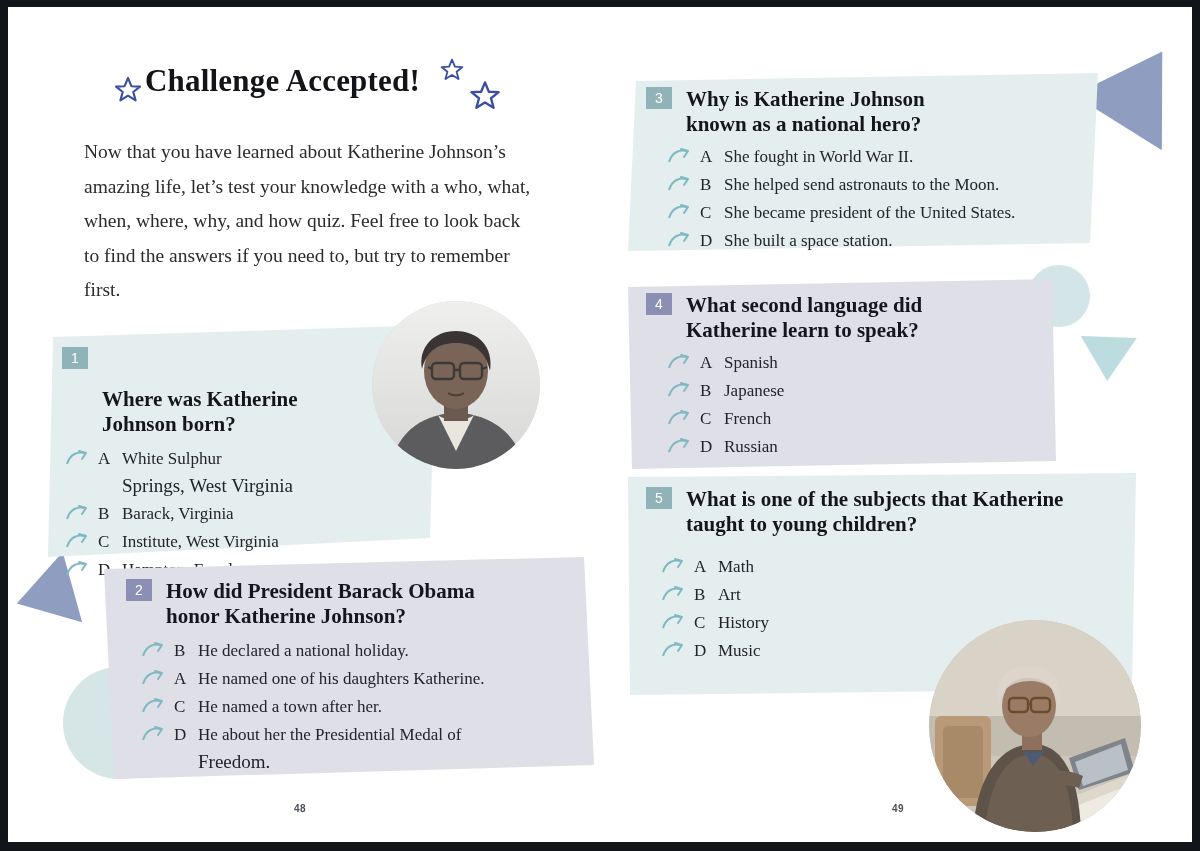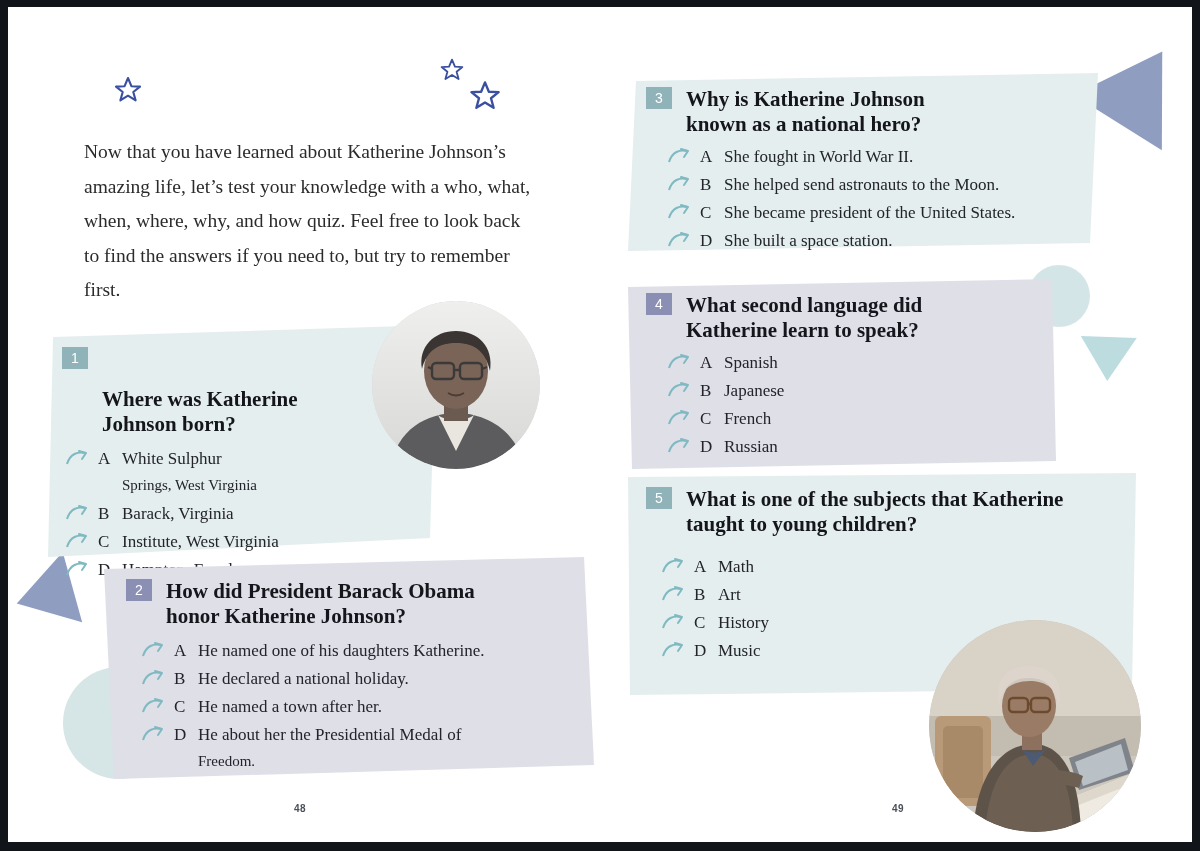--- a/index.html
+++ b/index.html
@@ -182,21 +182,21 @@
   .answer .letter {
     display: inline-block;
     width: 24px;
     color: #22242a;
   }
   .answer .atext {
     display: inline-block;
   }
   .answer-indent {
     padding-left: 60px;
-    font-size: 15px;
+    font-size: 19px;
     line-height: 27px;
   }
 
   
   .photo {
     position: absolute;
     border-radius: 50%;
     overflow: hidden;
     background: #d8d8d8;
   }
@@ -239,20 +239,21 @@
       <span class="star star-b">
         <svg width="26" height="26" viewBox="0 0 30 30">
           <polygon points="15,3 18.4,11.2 27,11.6 20.3,17 22.6,25.4 15,20.7 7.4,25.4 9.7,17 3,11.6 11.6,11.2" fill="none" stroke="#3a4fa0" stroke-width="2.1" stroke-linejoin="round"></polygon>
         </svg>
       </span>
       <span class="star star-c">
         <svg width="34" height="34" viewBox="0 0 30 30">
           <polygon points="15,3 18.4,11.2 27,11.6 20.3,17 22.6,25.4 15,20.7 7.4,25.4 9.7,17 3,11.6 11.6,11.2" fill="none" stroke="#3a4fa0" stroke-width="2.1" stroke-linejoin="round"></polygon>
         </svg>
       </span>
+      <div class="title-text">Challenge Accepted!</div>
     </div>
 
     <div class="intro">Now that you have learned about Katherine Johnson’s amazing life, let’s test your knowledge with a who, what, when, where, why, and how quiz. Feel free to look back to find the answers if you need to, but try to remember first.</div>
 
     <div class="card" style="left:40px; top:318px; width:390px; height:232px;">
       <svg class="card-bg" viewBox="0 0 390 232" preserveAspectRatio="none">
         <polygon points="5,12 388,0 382,213 0,232" fill="#e4eeee"></polygon>
       </svg>
       <div class="card-inner" style="padding-top:22px; padding-left:14px;">
         <span class="qnum teal">1</span>
@@ -344,30 +345,30 @@
         <span class="qnum purple">2</span>
         <span class="qtext" style="max-width:360px;">How did President Barack Obama honor Katherine Johnson?</span>
         <ul class="answers" style="margin-top:8px; margin-left:12px;">
           <li class="answer">
             <span class="arrow">
               <svg width="22" height="18" viewBox="0 0 22 18">
                   <path d="M1 15 C4 5, 12 2, 19 4" fill="none" stroke="#7fb9c2" stroke-width="2"></path>
                   <path d="M13 2 L20 4 L16 10" fill="none" stroke="#7fb9c2" stroke-width="2" stroke-linejoin="round" stroke-linecap="round"></path>
                 </svg>
             </span>
+            <span class="letter">B</span><span class="atext">He declared a national holiday.</span>
+          </li>
+          <li class="answer">
+            <span class="arrow">
+              <svg width="22" height="18" viewBox="0 0 22 18">
+                  <path d="M1 15 C4 5, 12 2, 19 4" fill="none" stroke="#7fb9c2" stroke-width="2"></path>
+                  <path d="M13 2 L20 4 L16 10" fill="none" stroke="#7fb9c2" stroke-width="2" stroke-linejoin="round" stroke-linecap="round"></path>
+                </svg>
+            </span>
             <span class="letter">A</span><span class="atext">He named one of his daughters Katherine.</span>
-          </li>
-          <li class="answer">
-            <span class="arrow">
-              <svg width="22" height="18" viewBox="0 0 22 18">
-                  <path d="M1 15 C4 5, 12 2, 19 4" fill="none" stroke="#7fb9c2" stroke-width="2"></path>
-                  <path d="M13 2 L20 4 L16 10" fill="none" stroke="#7fb9c2" stroke-width="2" stroke-linejoin="round" stroke-linecap="round"></path>
-                </svg>
-            </span>
-            <span class="letter">B</span><span class="atext">He declared a national holiday.</span>
           </li>
           <li class="answer">
             <span class="arrow">
               <svg width="22" height="18" viewBox="0 0 22 18">
                   <path d="M1 15 C4 5, 12 2, 19 4" fill="none" stroke="#7fb9c2" stroke-width="2"></path>
                   <path d="M13 2 L20 4 L16 10" fill="none" stroke="#7fb9c2" stroke-width="2" stroke-linejoin="round" stroke-linecap="round"></path>
                 </svg>
             </span>
             <span class="letter">C</span><span class="atext">He named a town after her.</span>
           </li>

